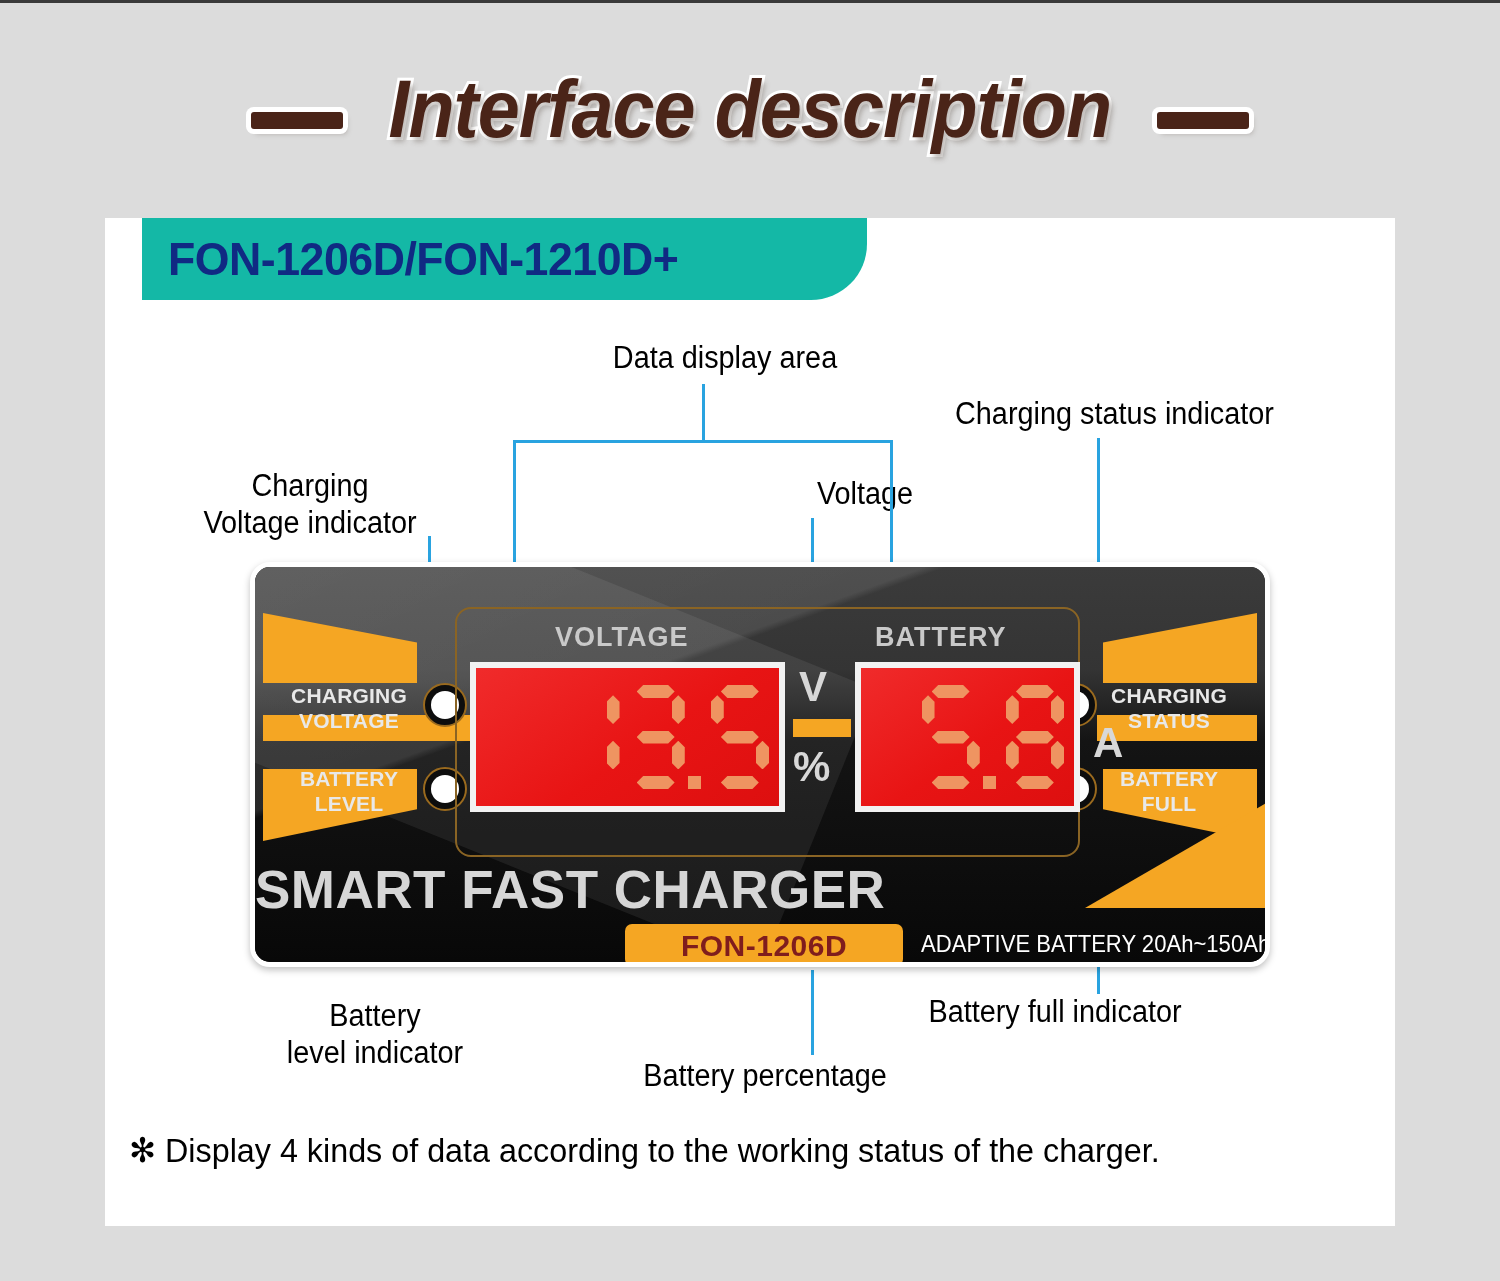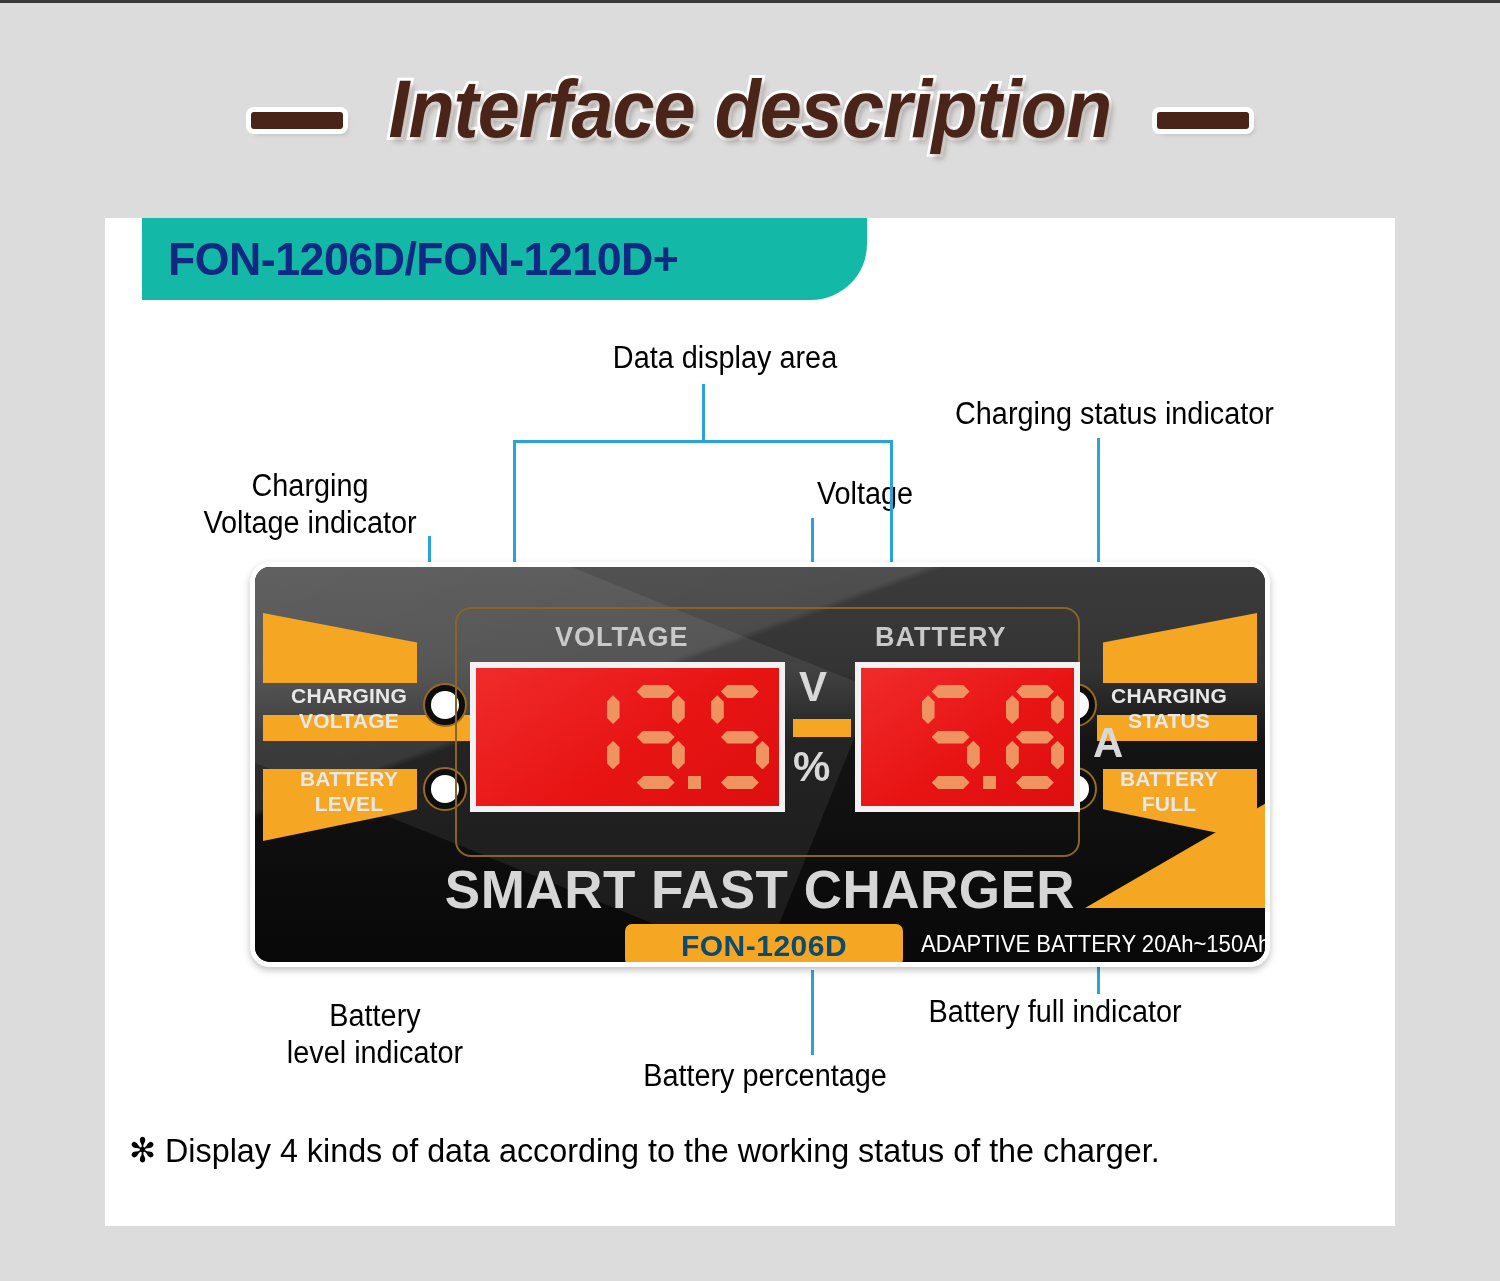--- a/index.html
+++ b/index.html
@@ -245,41 +245,41 @@
   .dot {
     display: inline-block;
     vertical-align: bottom;
     background: #ef9461;
   }
 
   
   .brand {
     position: absolute;
     left: 0; right: 0; top: 292px;
-    text-align: center;
+    text-align: left;
     font-size: 53px;
     font-weight: bold;
     color: #d6d6d6;
     letter-spacing: 0.5px;
     white-space: pre;
   }
   .model-chip {
     position: absolute;
     left: 370px; top: 357px;
     width: 278px; height: 42px;
     background: #f5a623;
     border-radius: 7px;
   }
   .model-chip span {
     position: absolute;
     left: 0; right: 0; top: 5px;
     text-align: center;
     font-size: 30px;
     font-weight: bold;
-    color: #0c4a6e;
+    color: #7f1d1d;
     letter-spacing: 0.5px;
   }
   .adaptive {
     position: absolute;
     left: 666px; top: 363px;
     font-size: 24px;
     color: #ffffff;
     white-space: pre;
     transform: scaleX(0.92);
     transform-origin: left center;

